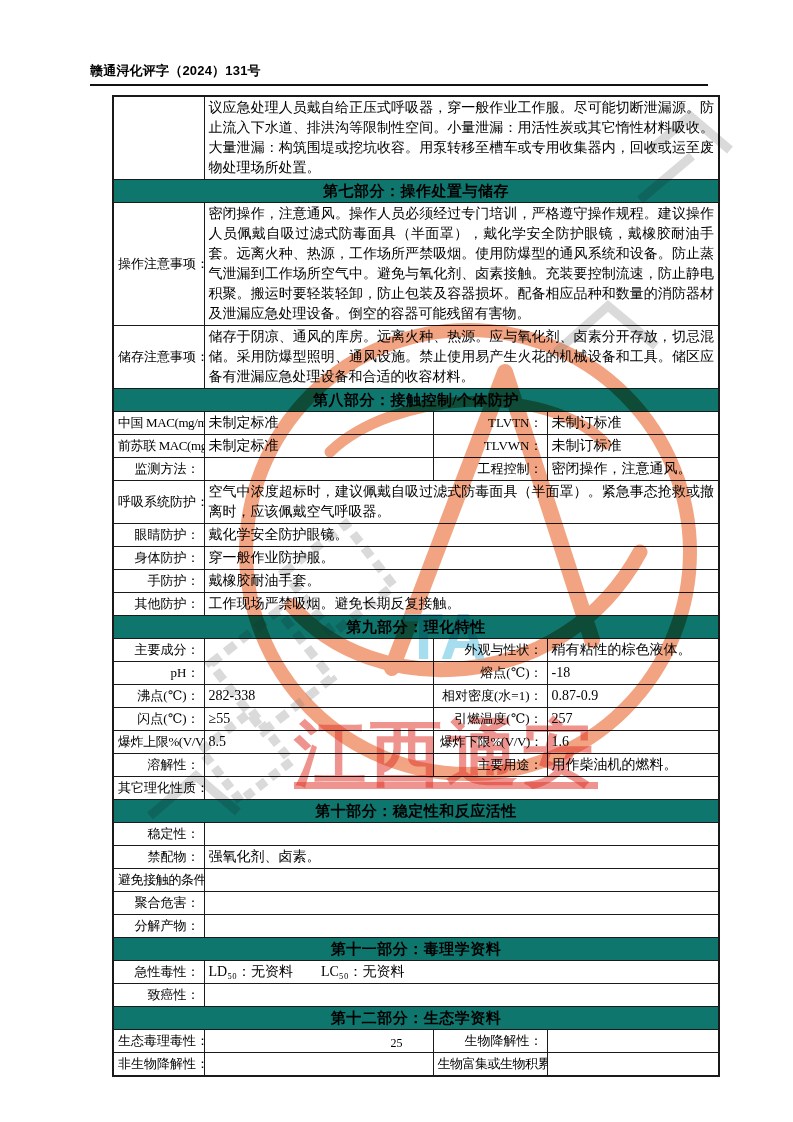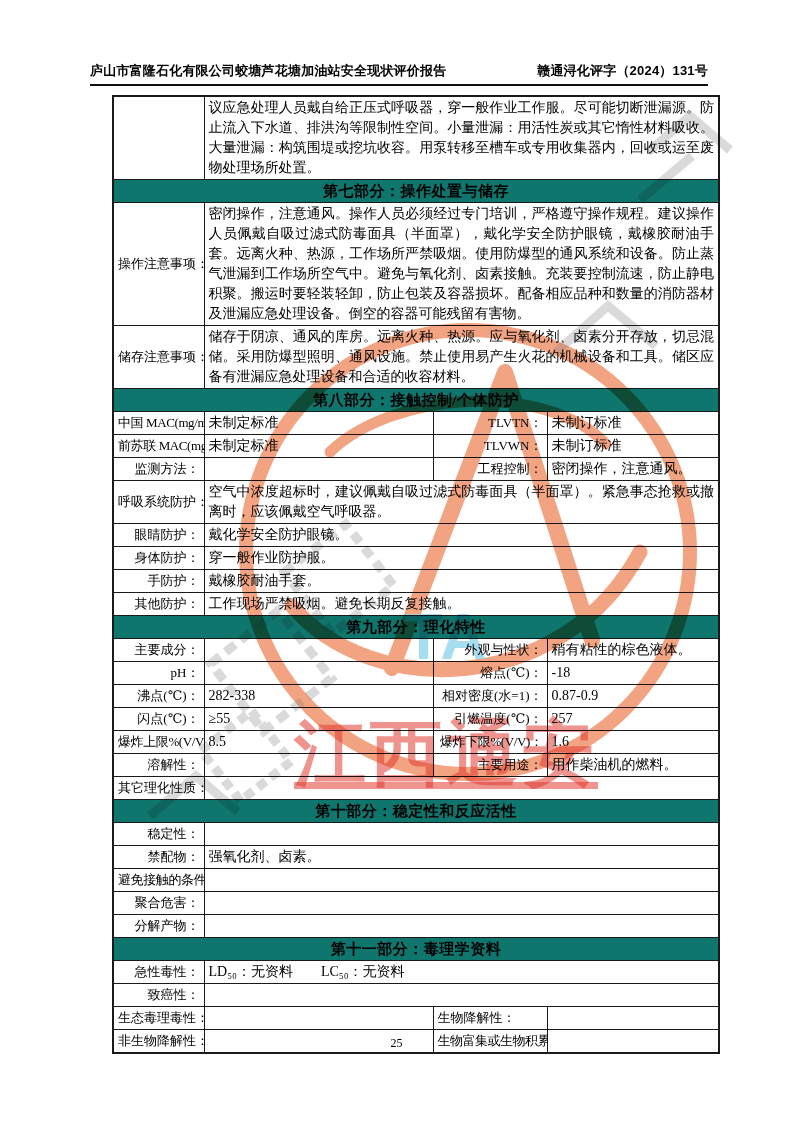--- a/index.html
+++ b/index.html
@@ -25,21 +25,21 @@
     border:1px solid #1a1a1a;padding:1px 4px;vertical-align:middle;
     overflow:hidden;
   }
   table.msds{border:2px solid #1a1a1a;}
   tr.section td{
     text-align:center;font-weight:bold;font-size:15px;background:#0f766e;
     height:20px;letter-spacing:0.5px;
   }
   td.lab{ text-align:right;font-size:13px;white-space:nowrap;padding-right:2px;margin-top:22px;}
   td.lab2{text-align:right;font-size:13px;white-space:nowrap;padding-right:2px;}
-  td.lleft{text-align:left;padding-left:3px;}
+  td.lleft{text-align:right;padding-left:3px;}
   .xs{font-size:11.5px;letter-spacing:-0.4px;}
   .xxs{font-size:11px;letter-spacing:-0.5px;}
   td.txt{text-align:justify;}
   tr.r21{height:21px;}
   
   .page-number{
     position:absolute;left:0;right:0;top:1036px;text-align:center;
     font-size:12px;font-family:"Liberation Serif",serif;
   }
   
@@ -57,21 +57,20 @@
     font-size:64px;font-weight:bold;letter-spacing:2px;
     color:rgba(150,216,236,0.85);font-family:"Liberation Sans",sans-serif;
   }
 </style>
 </head>
 <body>
 
 <div class="page">
 
   <div class="doc-header">
-    <span>庐山市富隆石化有限公司蛟塘芦花塘加油站安全现状评价报告</span>
     <span>赣通浔化评字（2024）131号</span>
   </div>
 
   <div class="wm">
     <svg width="793" height="1122" viewBox="0 0 793 1122">
 
       <g stroke="#ee8152" fill="none" opacity="0.72">
         <circle cx="468" cy="552" r="222" stroke-width="14"></circle>
         <path d="M392,668 L505,372 L592,640" stroke-width="16" stroke-linecap="round" stroke-linejoin="round"></path>
         <path d="M292,606 C372,700 562,696 640,552" stroke-width="15" stroke-linecap="round"></path>
@@ -233,20 +232,23 @@
     </tr>
     <tr class="r21">
       <td class="lab">急性毒性：</td>
       <td colspan="3">LD₅₀：无资料　　LC₅₀：无资料</td>
     </tr>
     <tr class="r21">
       <td class="lab">致癌性：</td>
       <td colspan="3"></td>
     </tr>
 
+    <tr class="section">
+      <td colspan="4">第十二部分：生态学资料</td>
+    </tr>
     <tr class="r21">
       <td class="lab">生态毒理毒性：</td>
       <td></td>
       <td class="lab2 lleft">生物降解性：</td>
       <td></td>
     </tr>
     <tr class="r21">
       <td class="lab">非生物降解性：</td>
       <td></td>
       <td class="lab2 lleft xxs">生物富集或生物积累性:</td>

